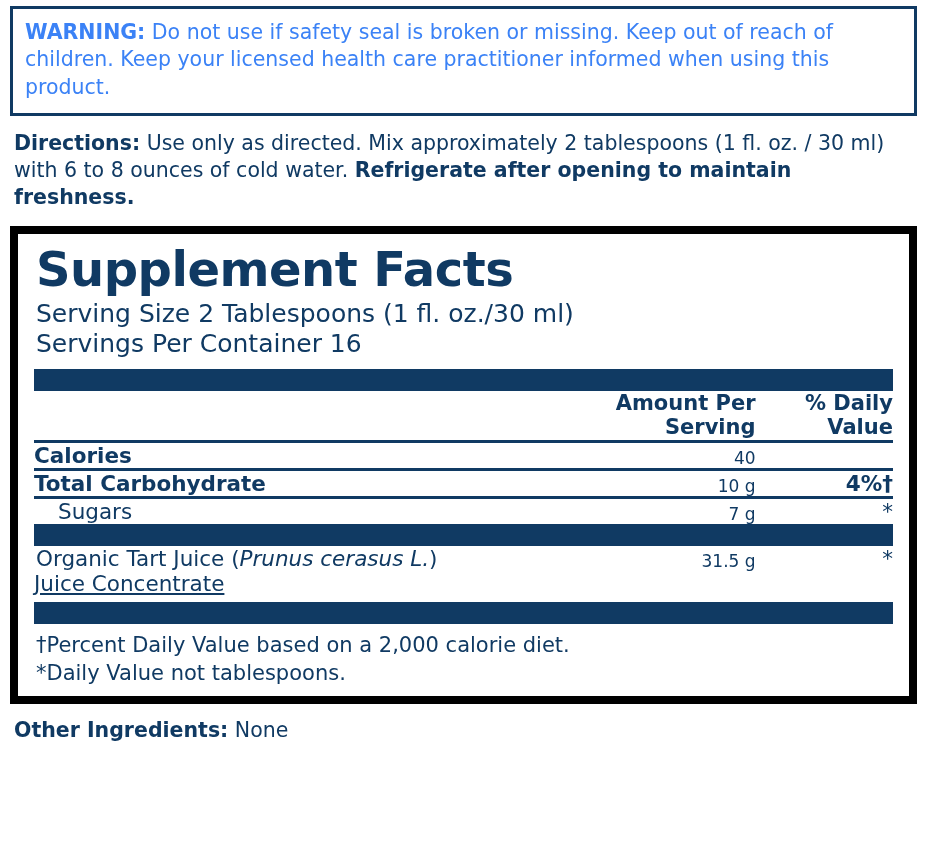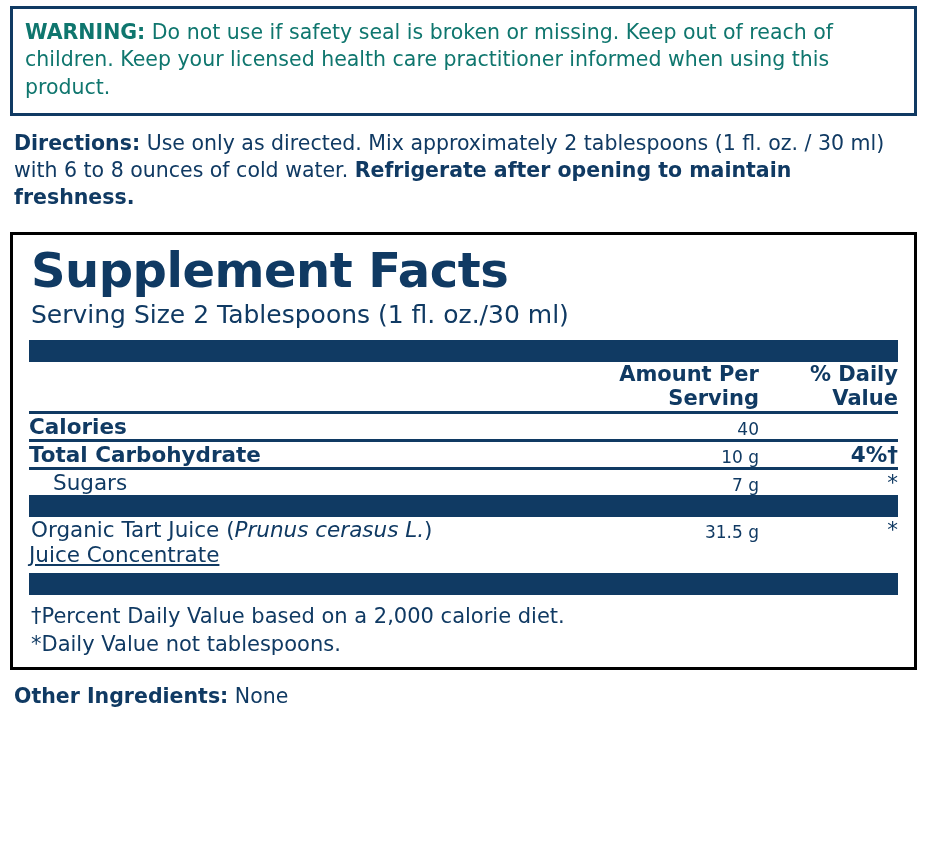--- a/index.html
+++ b/index.html
@@ -25,41 +25,41 @@
   
   .warning-box {
     border: 3px solid #103a63;
     box-sizing: border-box;
     margin-top: 6px;
     padding: 10px 12px 12px 12px;
   }
   .warning-text {
     font-size: 20.5px;
     line-height: 1.33;
-    color: #0f766e;
+    color: #3b82f6;
   }
   .warning-text b {
     font-weight: bold;
   }
 
   
   .directions {
     margin-top: 14px;
     padding: 0 4px;
     font-size: 20.5px;
     line-height: 1.33;
     color: #103a63;
   }
   .directions b { font-weight: bold; }
 
   
   .sf-box {
-    border: 3px solid #000000;
+    border: 8px solid #000000;
     box-sizing: border-box;
-    margin-top: 20px;
+    margin-top: 14px;
     padding: 8px 16px 10px 16px;
   }
   .sf-title {
     font-size: 48px;
     font-weight: bold;
     letter-spacing: -0.5px;
     line-height: 1.08;
     margin: 2px 0 4px 2px;
   }
   .sf-serving {
@@ -160,20 +160,21 @@
 
   <div class="warning-box">
     <div class="warning-text"><b>WARNING:</b><span> Do not use if safety seal is broken or missing. Keep out of reach of children. Keep your licensed health care practitioner informed when using this product.</span></div>
   </div>
 
   <div class="directions"><b>Directions:</b><span> Use only as directed. Mix approximately 2 tablespoons (1 fl. oz. / 30 ml) with 6 to 8 ounces of cold water. </span><b>Refrigerate after opening to maintain freshness.</b></div>
 
   <div class="sf-box">
     <div class="sf-title">Supplement Facts</div>
     <div class="sf-serving">Serving Size 2 Tablespoons (1 fl. oz./30 ml)</div>
+    <div class="sf-serving">Servings Per Container 16</div>
 
     <table class="sf-table">
       <colgroup>
         <col class="col-name">
         <col class="col-amount">
         <col class="col-dv">
       </colgroup>
       <tbody>
         <tr class="rule-thick">
             <td colspan="3"></td>

